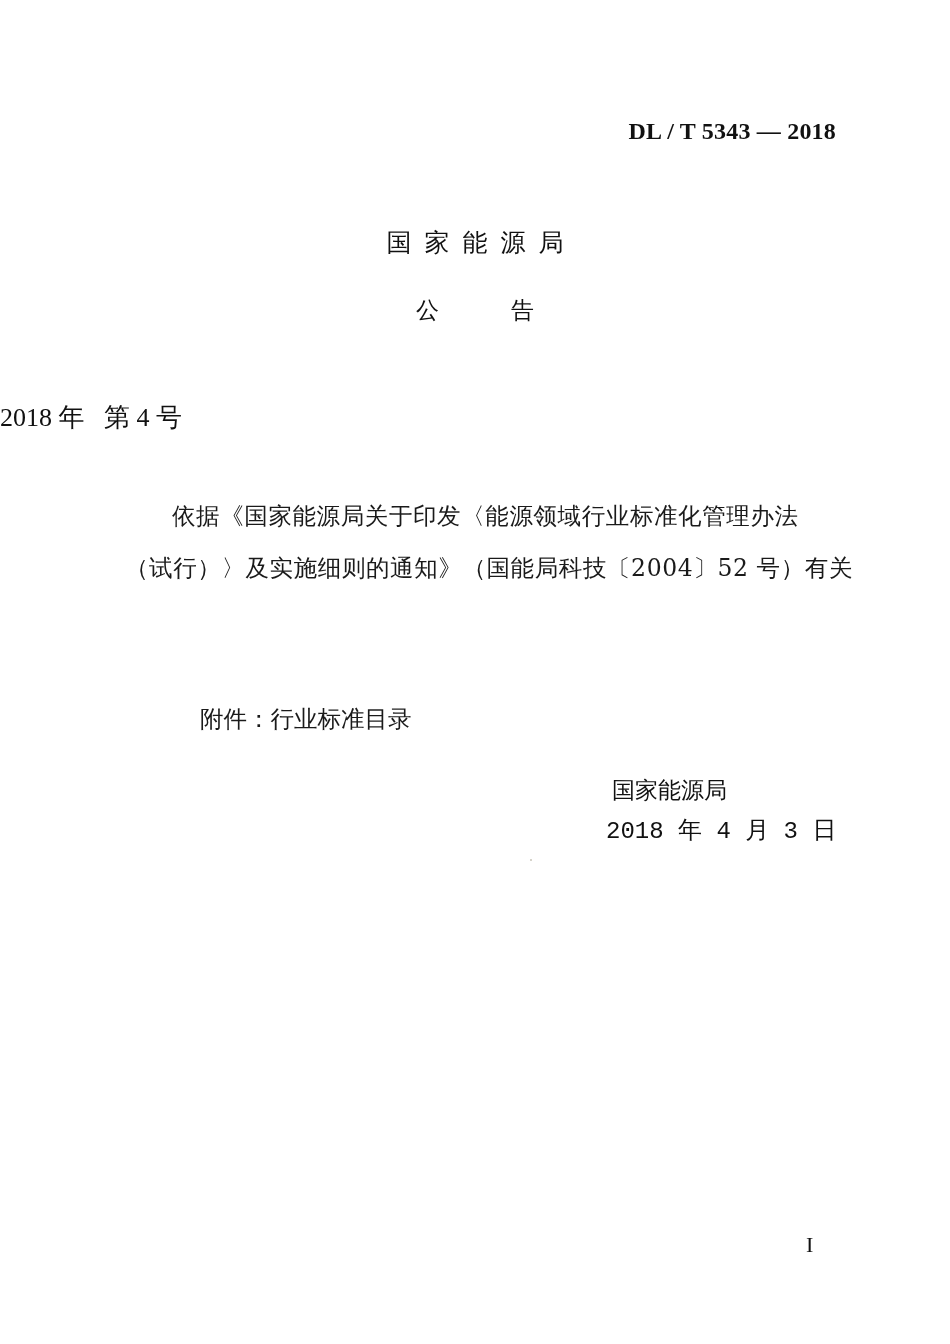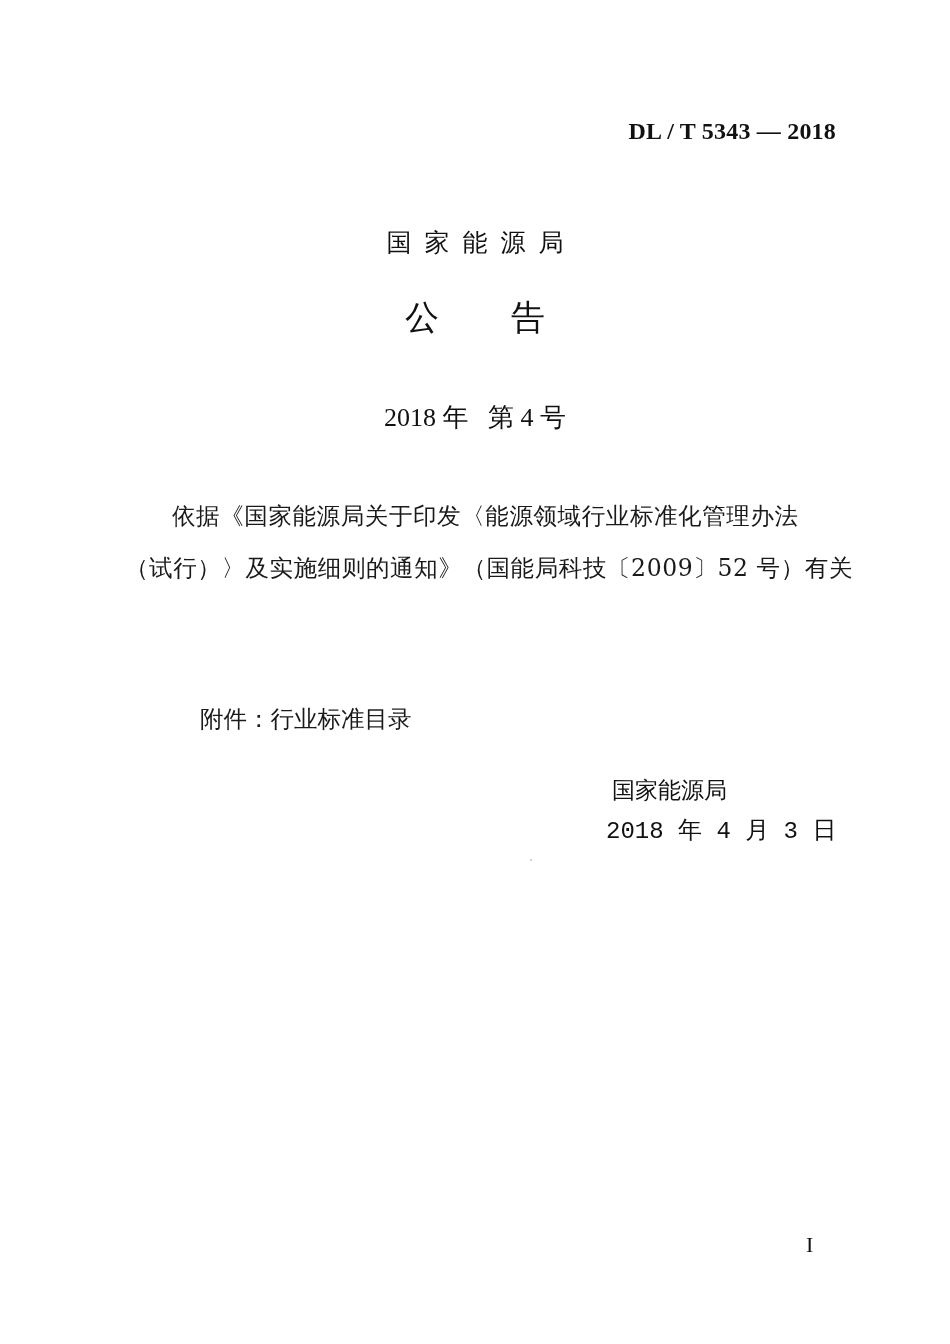--- a/index.html
+++ b/index.html
@@ -42,30 +42,30 @@
     letter-spacing: 13px;
     text-indent: 13px;
     color: #111;
   }
   .doc-type {
     position: absolute;
     left: 0; width: 950px;
     top: 295px;
     text-align: center;
     font-family: Liberation Sans, sans-serif;
-    font-size: 34px;
+    font-size: 23px;
     color: #111;
   }
   .doc-type span { display: inline-block; }
   .doc-type .gap { width: 72px; }
   .doc-number {
     position: absolute;
     left: 0; width: 950px;
     top: 400px;
-    text-align: center;
+    text-align: left;
     font-family: "Liberation Serif", serif;
     font-size: 26px;
     color: #111;
     white-space: pre;
   }
   .body-text {
     position: absolute;
     left: 125px;
     width: 712px;
     top: 482px;
@@ -134,21 +134,21 @@
   <div class="issuer">国家能源局</div>
 
   <div class="doc-type">
     <span>公</span><span class="gap"></span><span>告</span>
   </div>
 
   <div class="doc-number">2018 年   第 4 号</div>
 
   <div class="body-text">
     <span class="line first">依据《国家能源局关于印发〈能源领域行业标准化管理办法</span>
-    <span class="line">（试行）〉及实施细则的通知》（国能局科技〔2009〕52 号）有关</span>
+    <span class="line">（试行）〉及实施细则的通知》（国能局科技〔2004〕52 号）有关</span>
   </div>
 
   <div class="attachment">附件：行业标准目录</div>
 
   <div class="signature">国家能源局</div>
   <div class="sign-date">2018 年 4 月 3 日</div>
 
   <div class="speck"></div>
 
   <div class="page-num">I</div>

